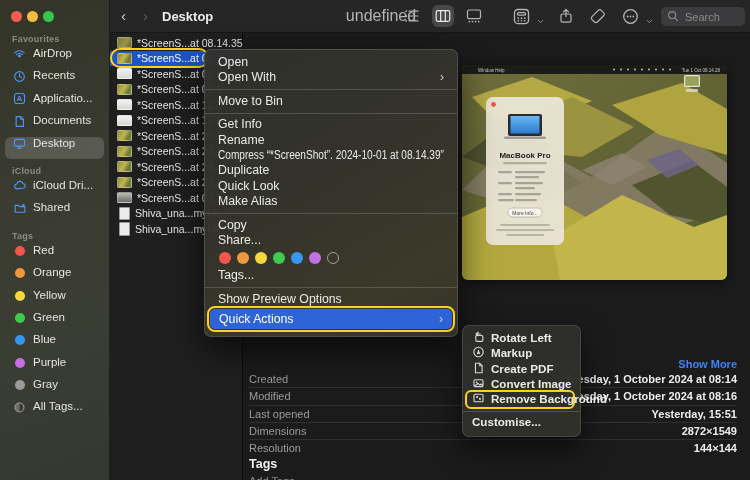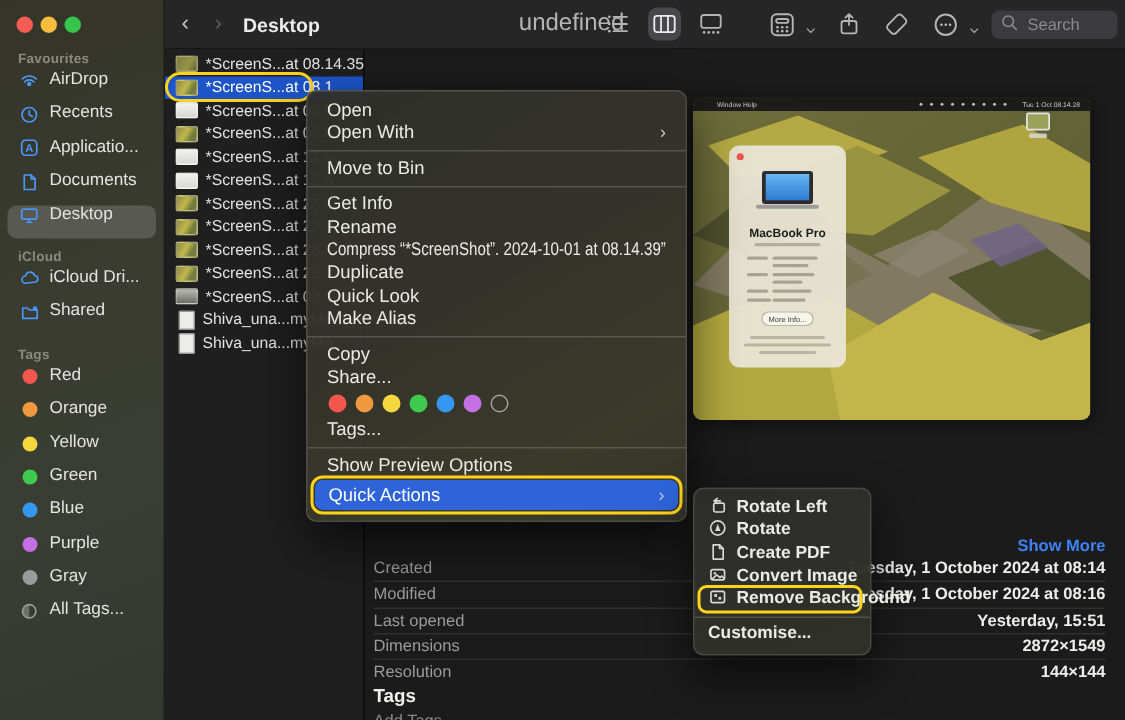--- a/index.html
+++ b/index.html
@@ -43,21 +43,21 @@
   .frow.sel{background:#1d54c8;color:#fff;}
   .thumb{width:13px;height:9px;border-radius:1.5px;flex:none;border:.5px solid rgba(255,255,255,.25);}
   .thumb.olive{background:linear-gradient(120deg,#7c7c42,#9a9448 60%,#5d6035);}
   .thumb.scene{background:linear-gradient(120deg,#8e8b45,#c3b74d 45%,#6b7a3c 75%,#857a55);}
   .thumb.light{background:linear-gradient(180deg,#f2f2f0,#d7d7d3);}
   .thumb.gray{background:linear-gradient(180deg,#b9b9b4,#6e6e68);}
   .thumb.doc{width:9px;height:11.5px;border-radius:1px;background:#ececea;border:.5px solid #999;margin-left:2px;}
   .ring{position:absolute;border:2.5px solid #fdd31b;border-radius:10px;pointer-events:none;z-index:5;}
   #sel-ring{left:0;top:-2.5px;width:95px;height:15.5px;}
   
-  #ctxmenu{position:absolute;left:204px;top:60px;width:254px;z-index:50;box-sizing:border-box;
+  #ctxmenu{position:absolute;left:204px;top:49px;width:254px;z-index:50;box-sizing:border-box;
     background:linear-gradient(150deg,rgba(48,48,44,.97) 0%,rgba(52,52,44,.96) 45%,rgba(62,60,42,.94) 80%,rgba(52,52,42,.96) 100%);
     border:1px solid rgba(130,130,120,.35);border-radius:7px;padding:5px 0;
     box-shadow:0 14px 34px rgba(0,0,0,.65);}
   .mitem{position:relative;height:15.4px;line-height:15.4px;padding:0 13px;font-size:12.3px;
     color:#eaeae7;white-space:nowrap;display:flex;align-items:center;justify-content:space-between;}
   .mitem .chv{color:#cfcfcf;font-size:12px;}
   .mitem.cond span.lbl{display:inline-block;transform:scaleX(.82);transform-origin:left center;}
   .msep{height:1px;background:rgba(255,255,255,.17);margin:3.5px 0;}
   .mtags{height:20px;display:flex;align-items:center;gap:6px;padding-left:14px;}
   .mtagdot{width:12px;height:12px;border-radius:50%;}
@@ -534,21 +534,21 @@
         </span>
         <span>Rotate Left</span>
       </div>
       <div class="sitem">
         <span class="sic">
           <svg viewBox="0 0 13 13" width="13" height="12" fill="none" stroke="currentColor" stroke-width="1.2" stroke-linecap="round" stroke-linejoin="round" xmlns="http://www.w3.org/2000/svg">
             <circle cx="6.5" cy="6.5" r="5.1"></circle>
             <path d="M6.5,3.4 L8.4,8.6 h-3.8 z" fill="currentColor" stroke="none"></path>
           </svg>
         </span>
-        <span>Rotate</span>
+        <span>Markup</span>
       </div>
       <div class="sitem">
         <span class="sic">
           <svg viewBox="0 0 13 13" width="13" height="12" fill="none" stroke="currentColor" stroke-width="1.2" stroke-linecap="round" stroke-linejoin="round" xmlns="http://www.w3.org/2000/svg">
             <path d="M3.2,1.4 h4.6 l2.6,2.6 v7.6 h-7.2 z"></path>
             <path d="M7.8,1.4 v2.6 h2.6"></path>
           </svg>
         </span>
         <span>Create PDF</span>
       </div>

